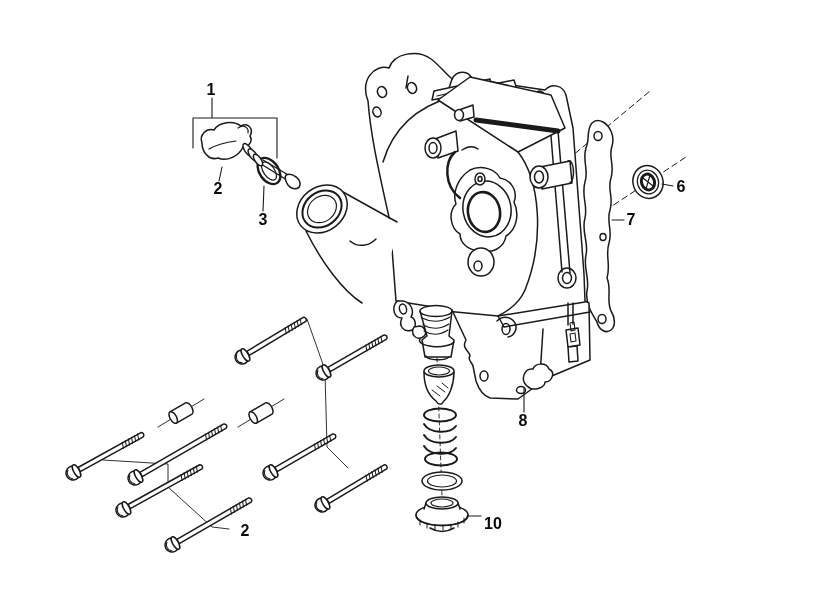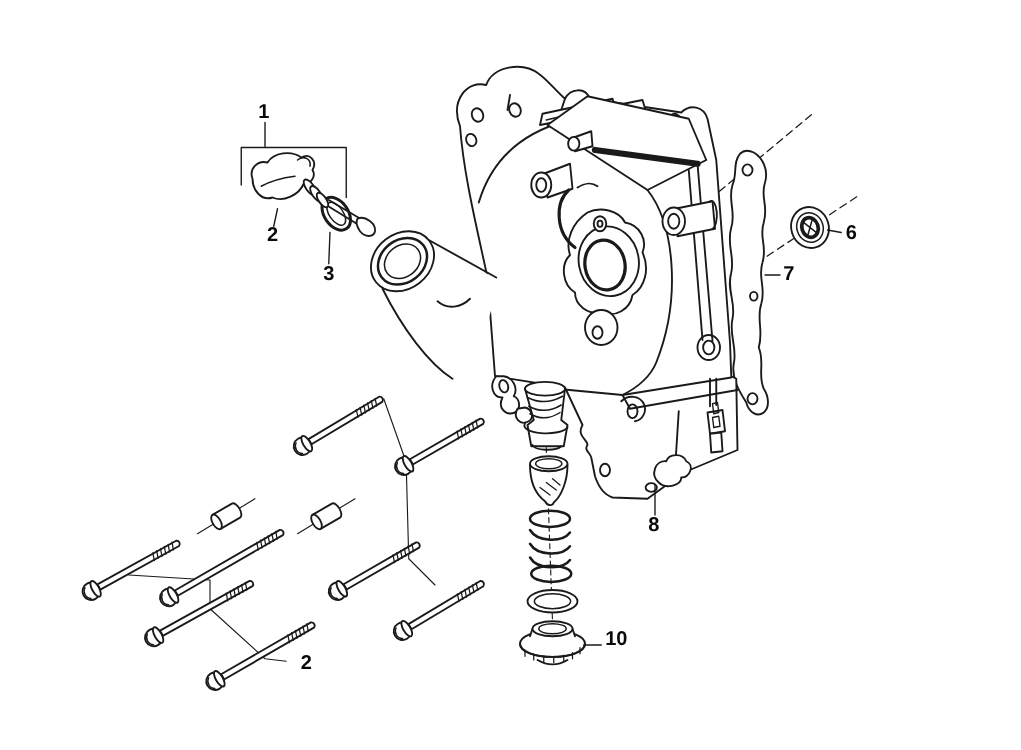--- a/index.html
+++ b/index.html
@@ -260,15 +260,15 @@
     <path d="M467,516 L481,516"></path>
   </g>
 </svg>
 
   <div class="callout" style="left:211px;top:90px">1</div>
   <div class="callout" style="left:218px;top:189px">2</div>
   <div class="callout" style="left:263px;top:220px">3</div>
   <div class="callout" style="left:681px;top:187px">6</div>
   <div class="callout" style="left:631px;top:220px">7</div>
   <div class="callout" style="left:523px;top:421px">8</div>
-  <div class="callout" style="left:493px;top:512px">10</div>
+  <div class="callout" style="left:493px;top:524px">10</div>
   <div class="callout" style="left:245px;top:531px">2</div>
 </div>
 
 </body></html>

